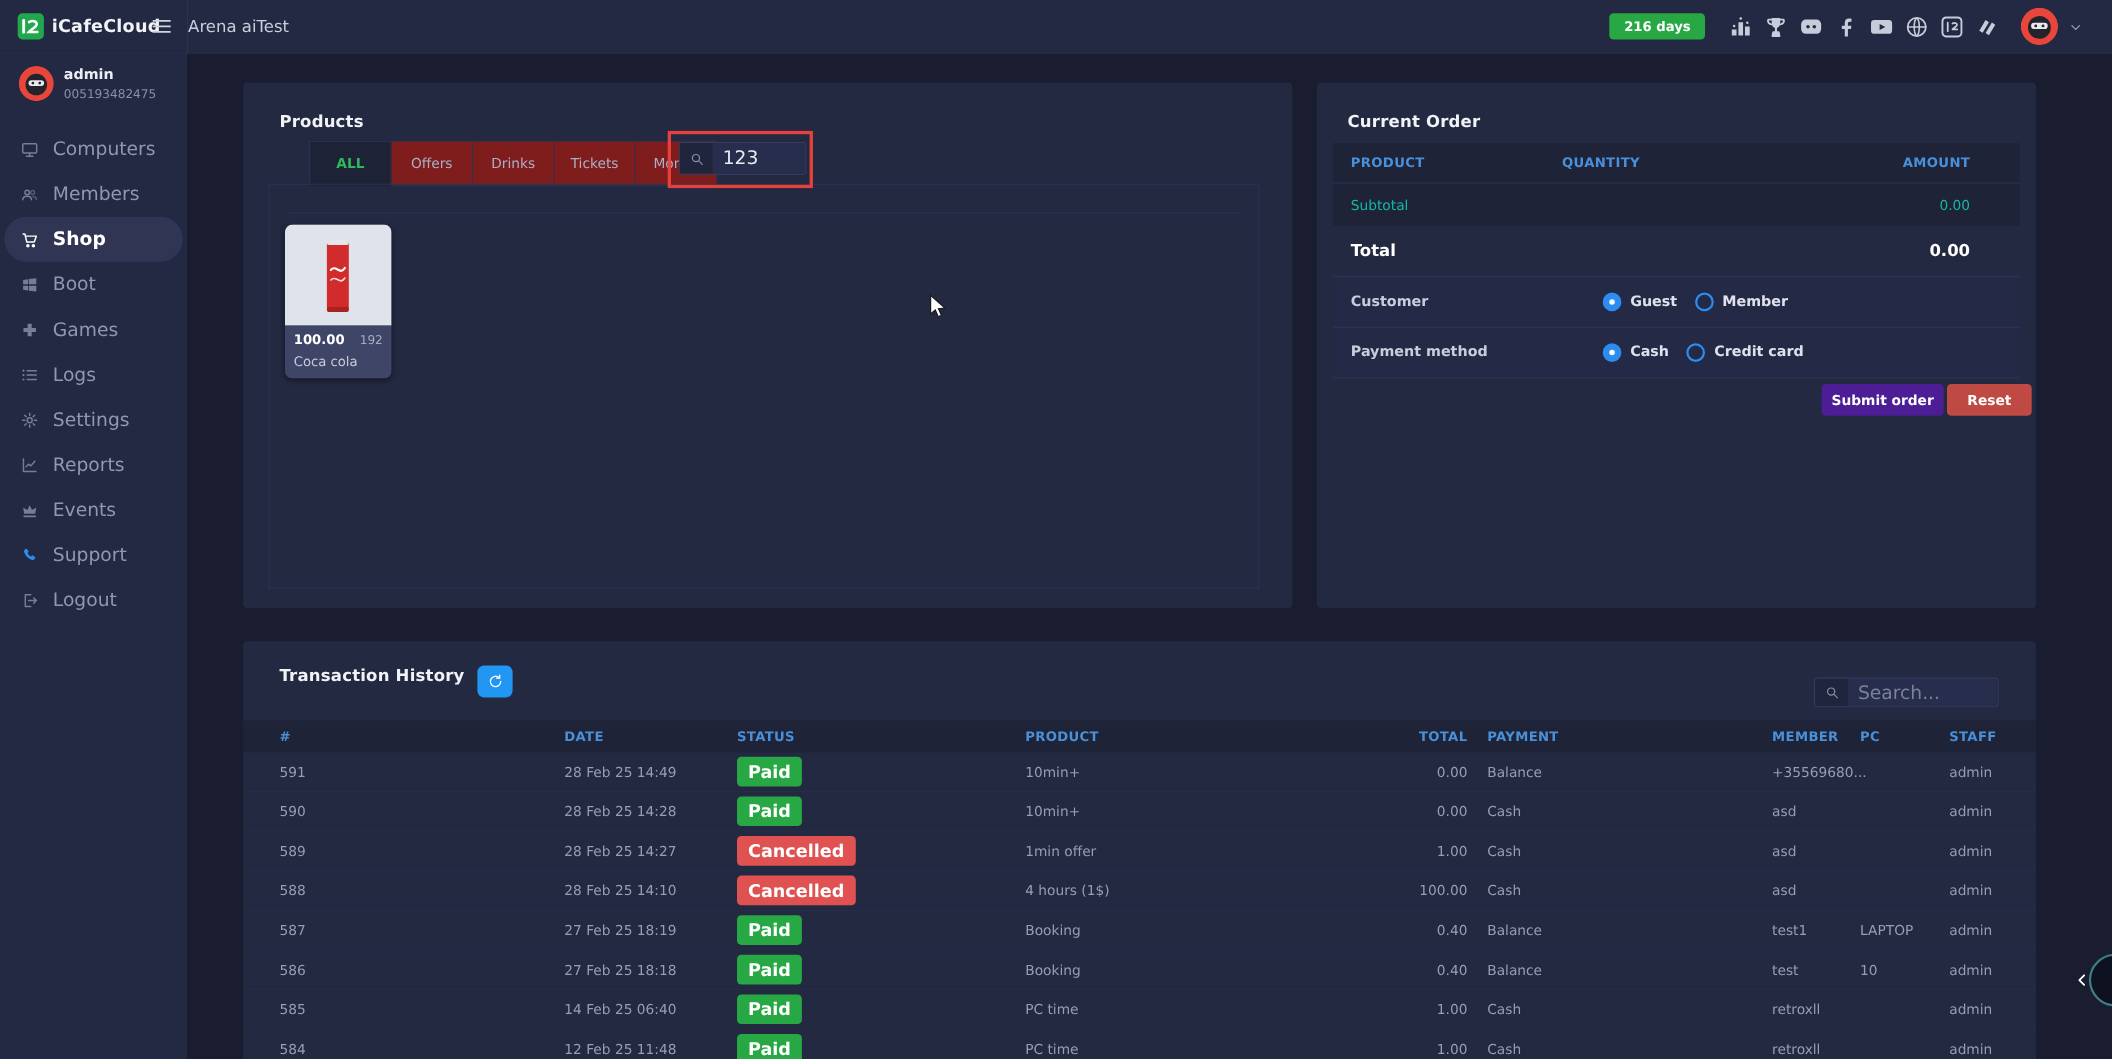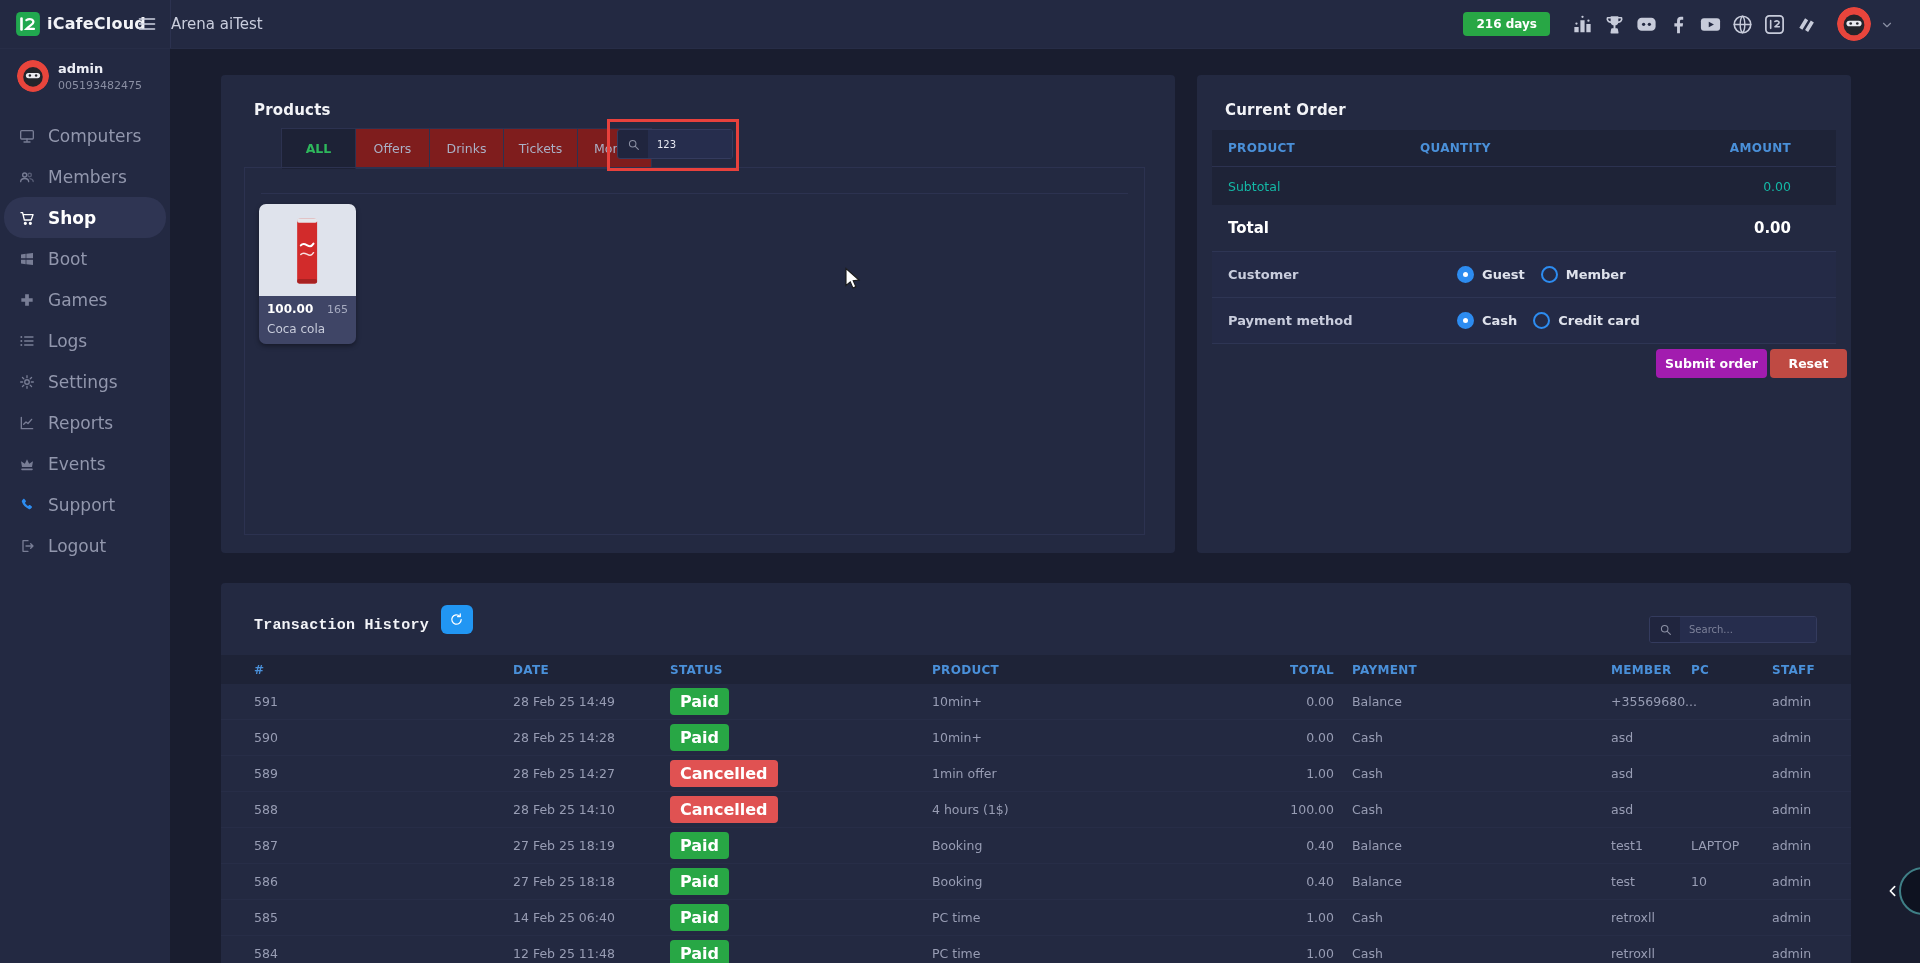--- a/index.html
+++ b/index.html
@@ -59,21 +59,21 @@
   .pimg svg{height:78px;}
   .pfoot{background:#3f4566;padding:6px 8px 8px 8px;}
   .prow{display:flex;justify-content:space-between;align-items:baseline;}
   .pprice{font-size:12px;font-weight:bold;color:#fff;}
   .pstock{font-size:11px;color:#a6abc0;}
   .pname{font-size:12px;color:#c7cbda;margin-top:6px;}
 
   .search-ctl{position:absolute;display:flex;align-items:stretch;border:1px solid #343b5e;border-radius:3px;overflow:hidden;}
   .search-ctl .sicon{width:30px;display:flex;align-items:center;justify-content:center;background:#20253e;color:#8a8fa3;}
   .search-ctl .sicon svg{width:13px;height:13px;}
-  .search-ctl input{border:none;outline:none;background:#262d4d;color:#e8eaf2;font-size:10px;
+  .search-ctl input{border:none;outline:none;background:#262d4d;color:#e8eaf2;font-size:17px;
                     font-family:inherit;padding:0 9px;width:66px;}
   .products-search{left:396px;top:54px;height:28px;}
   .highlight-box{position:absolute;left:386px;top:44px;width:126px;height:46px;border:3px solid #e8413c;
                  pointer-events:none;z-index:5;}
 
   
   .order-title{position:absolute;left:28px;top:26px;}
   .order-table{position:absolute;left:15px;right:15px;top:55px;}
   .o-row{display:grid;grid-template-columns:1fr 1fr 1fr;align-items:center;}
   .o-head{height:36px;background:#1e2337;color:#4a90d9;font-size:12px;font-weight:bold;letter-spacing:.3px;}
@@ -90,25 +90,25 @@
   .radio-group{position:absolute;left:245px;display:flex;align-items:center;gap:16px;}
   .radio-opt{display:flex;align-items:center;gap:8px;cursor:pointer;}
   .radio{width:17px;height:17px;border-radius:50%;border:2px solid #2d8cf0;box-sizing:border-box;
          display:flex;align-items:center;justify-content:center;background:transparent;}
   .radio.checked{background:#2d8cf0;border-color:#2d8cf0;}
   .radio .dot{width:5px;height:5px;border-radius:50%;background:#fff;}
   .radio-label{font-size:13px;font-weight:bold;color:#dfe2ec;}
   .order-actions{position:absolute;right:4px;top:274px;display:flex;gap:3px;}
   .btn{border:none;border-radius:4px;color:#fff;font-size:12.5px;font-weight:bold;font-family:inherit;
        height:29px;cursor:pointer;}
-  .btn-submit{width:111px;background:#a21caf;text-align:center;}
+  .btn-submit{width:111px;background:#4c1d95;text-align:center;}
   .btn-reset{width:77px;background:#bf4a43;}
 
   
-  .trans-head{position:absolute;left:33px;top:22px;display:flex;align-items:flex-end;gap:12px;font-family:Liberation Mono, monospace;}
+  .trans-head{position:absolute;left:33px;top:22px;display:flex;align-items:flex-start;gap:12px;}
   .refresh-btn{width:32px;height:29px;background:#2196f3;border:none;border-radius:6px;color:#fff;
                display:flex;align-items:center;justify-content:center;cursor:pointer;}
   .refresh-btn svg{width:15px;height:15px;}
   .trans-search{right:34px;top:33px;height:25px;}
   .trans-search input{width:118px;}
   .trans-search input::placeholder{color:#7c8199;}
   .ttable{position:absolute;left:0;top:72px;width:1630px;}
   .thead-row,.trow{display:grid;grid-template-columns:259px 157px 262px 309px 93px 277px 80px 81px auto;
                    padding-left:33px;align-items:center;}
   .thead-row{height:29px;background:#1e2337;color:#4a90d9;font-size:12px;font-weight:bold;letter-spacing:.3px;}
@@ -350,21 +350,21 @@
                 <rect x="9" y="8" width="22" height="72" rx="4" fill="#d22b2b"></rect>
                 <rect x="9" y="8" width="22" height="5" rx="2" fill="#e6e6ea"></rect>
                 <rect x="9" y="75" width="22" height="5" rx="2" fill="#a82222"></rect>
                 <path d="M13 38c5-6 9 6 14-2" stroke="#fff" stroke-width="2.2" fill="none" stroke-linecap="round"></path>
                 <path d="M13 48c5-6 9 6 14-2" stroke="#fff" stroke-width="1.6" fill="none" stroke-linecap="round" opacity=".85"></path>
               </svg>
             </div>
             <div class="pfoot">
               <div class="prow">
                 <span class="pprice">100.00</span>
-                <span class="pstock">165</span>
+                <span class="pstock">192</span>
               </div>
               <div class="pname">Coca cola</div>
             </div>
           </div>
         </div>
     </div>
   </div>
 
   <div class="panel panel-order">
     <div class="panel-title order-title">Current Order</div>

